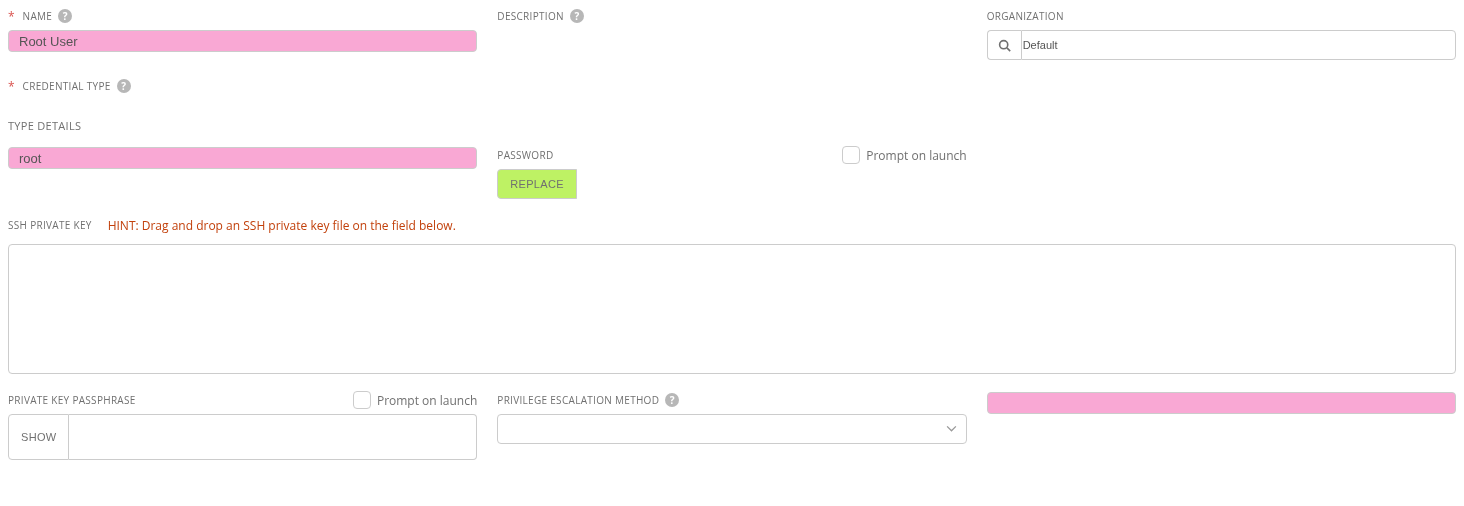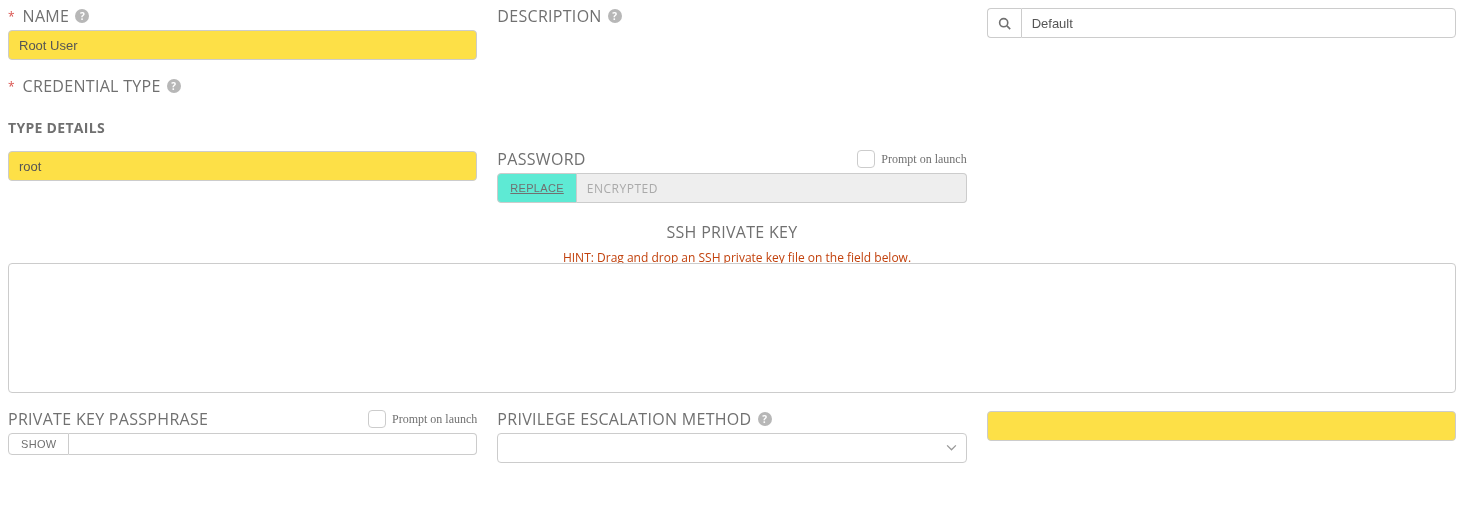--- a/index.html
+++ b/index.html
@@ -23,21 +23,21 @@
     flex-direction: column;
   }
   .label-row {
     display: flex;
     align-items: center;
     margin-bottom: 6px;
     gap: 6px;
     height: 16px;
   }
   .label {
-    font-size: 16px;
+    font-size: 10px;
     letter-spacing: 0.3px;
     color: #707070;
     text-transform: uppercase;
   }
   .req {
     color: #d9534f;
     margin-right: 2px;
   }
   .help-icon {
     width: 14px;
@@ -46,27 +46,27 @@
     background: #b7b7b7;
     color: #fff;
     font-size: 10px;
     font-weight: bold;
     display: inline-flex;
     align-items: center;
     justify-content: center;
     cursor: help;
   }
   .input {
-    height: 30px;
+    height: 22px;
     border: 1px solid #ccc;
     border-radius: 4px;
     padding: 0 10px;
     font-size: 13px;
     color: #555;
-    background: #fde047;
+    background: #f9a8d4;
     outline: none;
   }
   .lookup {
     display: flex;
     height: 30px;
   }
   .lookup-btn {
     width: 34px;
     border: 1px solid #ccc;
     border-right: none;
@@ -75,29 +75,29 @@
     display: flex;
     align-items: center;
     justify-content: center;
     cursor: pointer;
   }
   .lookup-btn svg { display:block; }
   .lookup-input {
     flex: 1;
     border: 1px solid #ccc;
     border-radius: 0 4px 4px 0;
-    padding: 0 10px;
-    font-size: 13px;
+    padding: 0 1px;
+    font-size: 11px;
     color: #555;
     background: #fff;
     outline: none;
   }
   .section-title {
-    font-size: 14px;
-    font-weight: bold;
+    font-size: 11px;
+    font-weight: normal;
     color: #707070;
     letter-spacing: 0.3px;
     margin: 4px 0 14px 0;
   }
   .prompt-wrap {
     margin-left: auto;
     display: flex;
     align-items: center;
     gap: 6px;
   }
@@ -105,36 +105,34 @@
     width: 18px;
     height: 18px;
     border: 1px solid #ccc;
     border-radius: 4px;
     background: #fff;
     cursor: pointer;
   }
   .prompt-label {
     font-size: 12px;
     color: #707070;
-    font-family: Liberation Serif, serif;
   }
   .encrypted-field {
     display: flex;
     height: 30px;
   }
   .replace-btn {
     border: 1px solid #ccc;
     border-radius: 4px 0 0 4px;
-    background: #5eead4;
+    background: #bef264;
     padding: 4px 12px;
     font-size: 11px;
     color: #707070;
     letter-spacing: 0.3px;
     cursor: pointer;
-    text-decoration: underline;
   }
   .encrypted-box {
     flex: 1;
     border: 1px solid #ccc;
     border-left: none;
     border-radius: 0 4px 4px 0;
     background: #eee;
     display: flex;
     align-items: center;
     padding: 0 10px;
@@ -154,21 +152,21 @@
     border-radius: 4px;
     background: #fff;
     resize: none;
     padding: 8px;
     font-family: inherit;
     font-size: 13px;
     outline: none;
   }
   .show-field {
     display: flex;
-    height: 22px;
+    height: 46px;
   }
   .show-btn {
     border: 1px solid #ccc;
     border-radius: 4px 0 0 4px;
     background: #fff;
     padding: 0 12px;
     font-size: 11px;
     color: #707070;
     letter-spacing: 0.3px;
     cursor: pointer;
@@ -216,20 +214,23 @@
     </div>
     <input class="input" type="text" value="Root User" style="">
   </div>
   <div class="col">
     <div class="label-row">
       <span class="label">DESCRIPTION</span>
       <span class="help-icon">?</span>
     </div>
   </div>
   <div class="col">
+    <div class="label-row">
+      <span class="label">ORGANIZATION</span>
+    </div>
     <div class="lookup">
       <div class="lookup-btn">
         <svg width="13" height="13" viewBox="0 0 16 16" fill="none" stroke="#707070" stroke-width="2">
             <circle cx="7" cy="7" r="5"></circle>
             <line x1="11" y1="11" x2="15" y2="15"></line>
           </svg>
       </div>
       <input class="lookup-input" type="text" value="Default" style="">
     </div>
   </div>
@@ -256,28 +257,27 @@
   <div class="col">
     <div class="label-row">
       <span class="label">PASSWORD</span>
       <div class="prompt-wrap">
         <div class="checkbox"></div>
         <span class="prompt-label">Prompt on launch</span>
       </div>
     </div>
     <div class="encrypted-field">
       <button class="replace-btn">REPLACE</button>
-      <div class="encrypted-box">ENCRYPTED</div>
     </div>
   </div>
   <div class="col"></div>
 </div>
 
 <div class="fullrow">
-  <div class="label-row" style="margin-bottom:26px;flex-direction:column;">
+  <div class="label-row" style="margin-bottom:11px;">
     <span class="label">SSH PRIVATE KEY</span>
     <span class="hint">HINT: Drag and drop an SSH private key file on the field below.</span>
   </div>
   <textarea class="ssh-area" style=""></textarea>
 </div>
 
 <div class="row" style="margin-bottom:0;">
   <div class="col">
     <div class="label-row">
       <span class="label">PRIVATE KEY PASSPHRASE</span>

